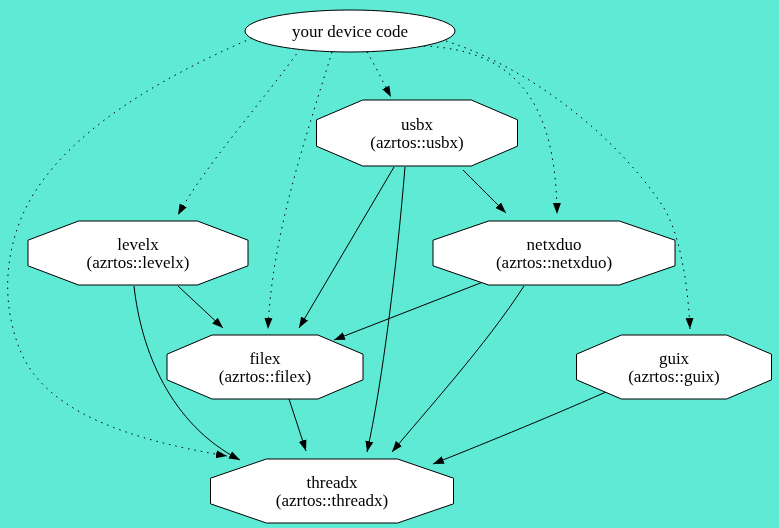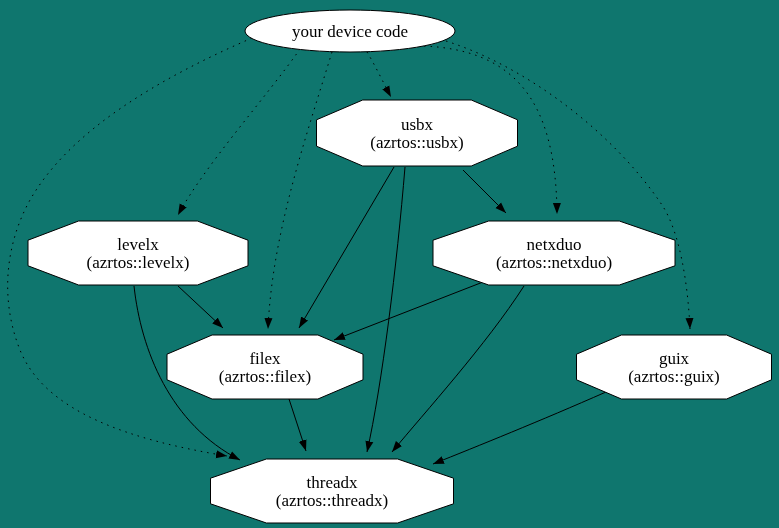--- a/index.html
+++ b/index.html
@@ -33,21 +33,21 @@
     stroke: #000000;
     stroke-width: 1;
   }
   .edge.dotted {
     stroke-dasharray: 1.5 5;
   }
 </style>
 </head>
 <body>
 
-<div id="canvas" style="background: #0f766e;">
+<div id="canvas" style="background: #5eead4;">
   <svg id="graph-svg" width="779" height="528" viewBox="0 0 779 528" xmlns="http://www.w3.org/2000/svg">
     <defs>
       <marker id="arrowhead" markerUnits="userSpaceOnUse" markerWidth="12" markerHeight="10" viewBox="0 0 12 10" refX="11" refY="5" orient="auto">
         <path d="M0,1 L11,5 L0,9 Z" fill="#000000"></path>
       </marker>
     </defs>
     <g id="edges-layer">
         <path d="M367,52 C375,65 384,84 391,97" class="edge dotted" marker-end="url(#arrowhead)" style="stroke: rgb(0, 0, 0);"></path>
         <path d="M300,49 C268,95 205,165 178,215" class="edge dotted" marker-end="url(#arrowhead)" style="stroke: rgb(0, 0, 0);"></path>
         <path d="M424,46 C510,50 556,95 557,214" class="edge dotted" marker-end="url(#arrowhead)" style="stroke: rgb(0, 0, 0);"></path>

